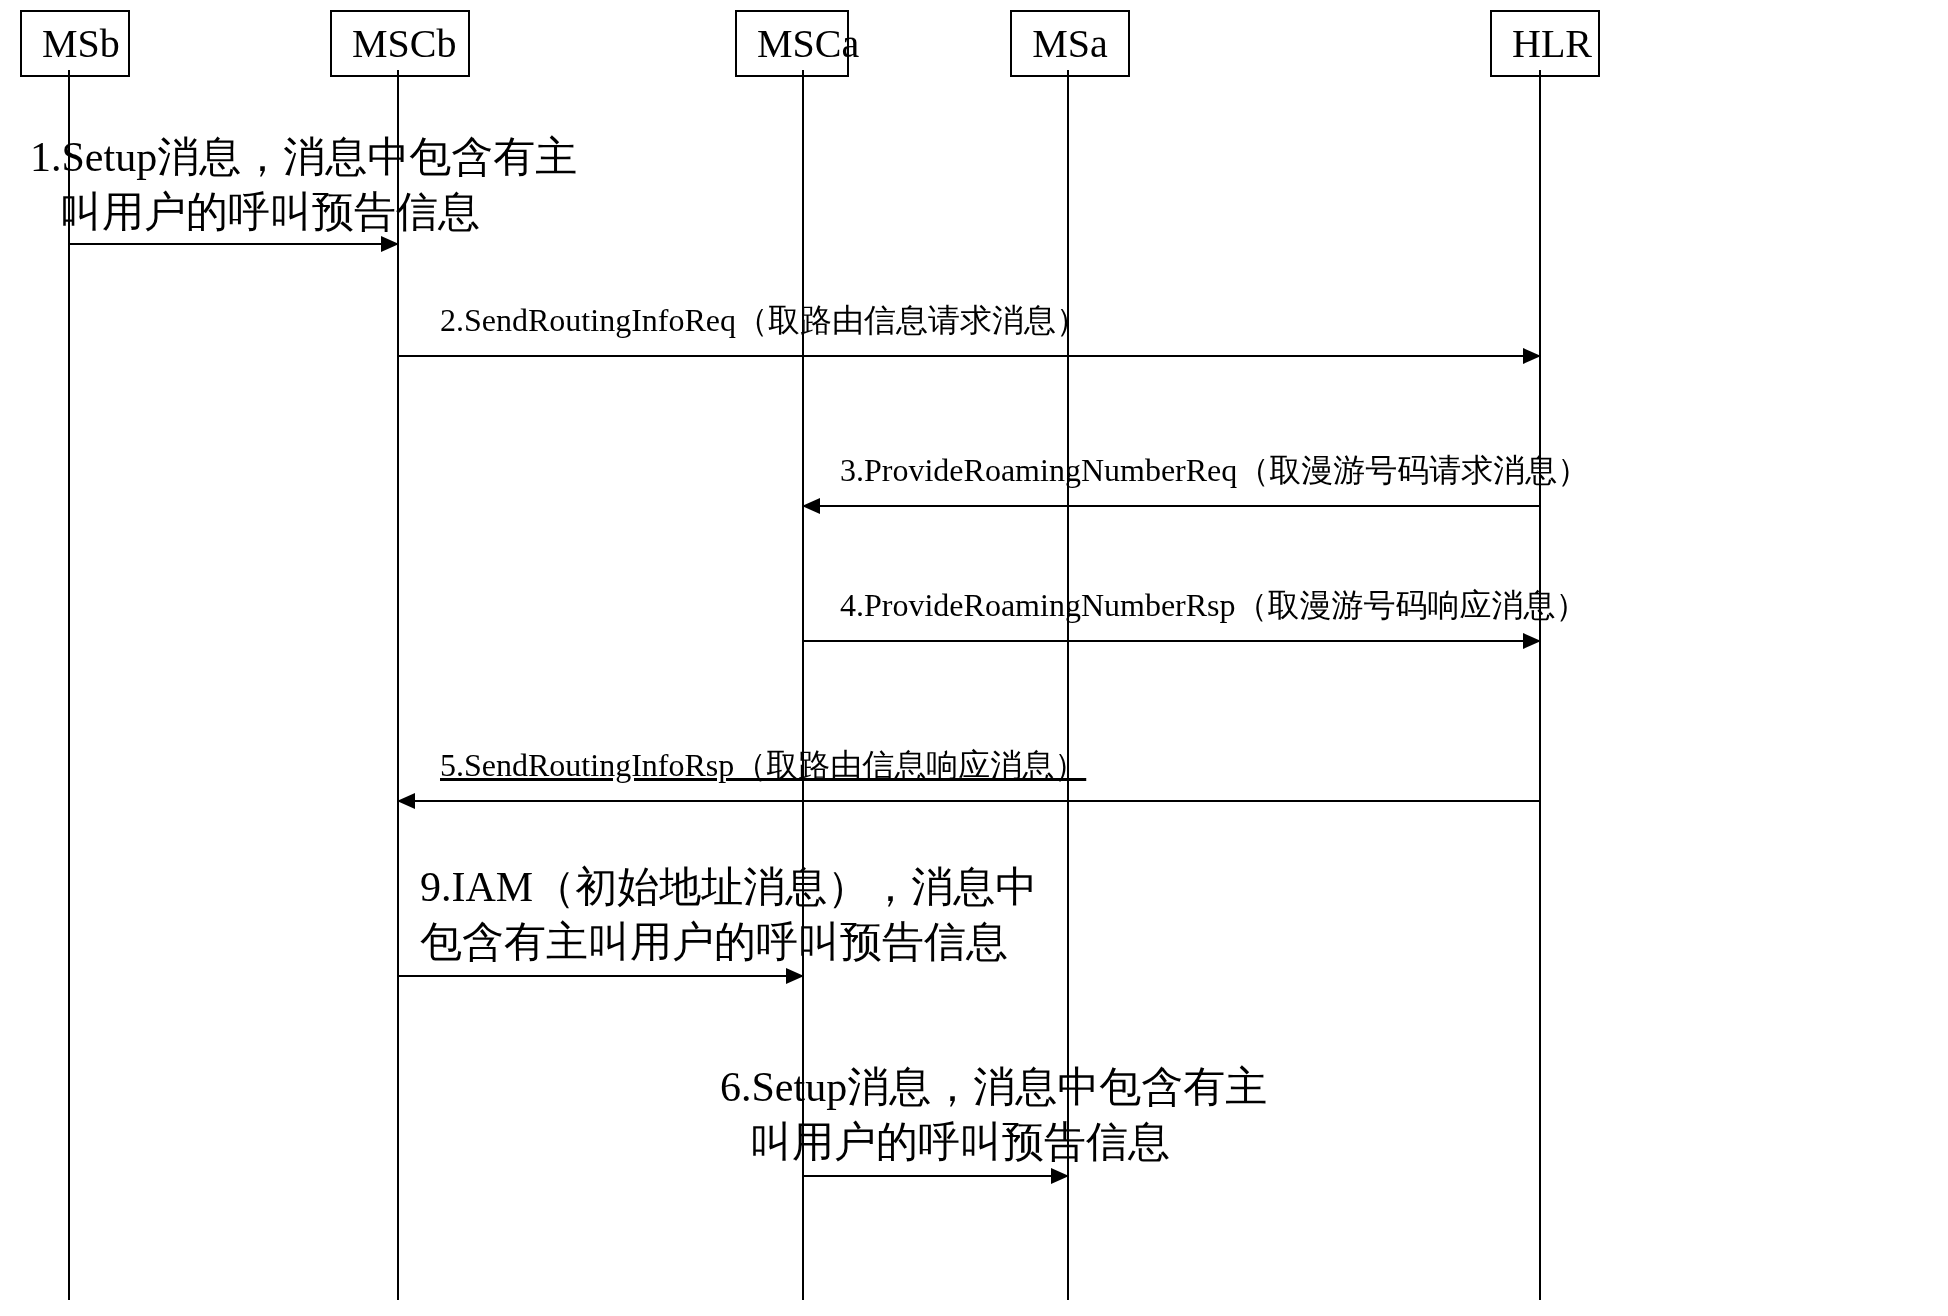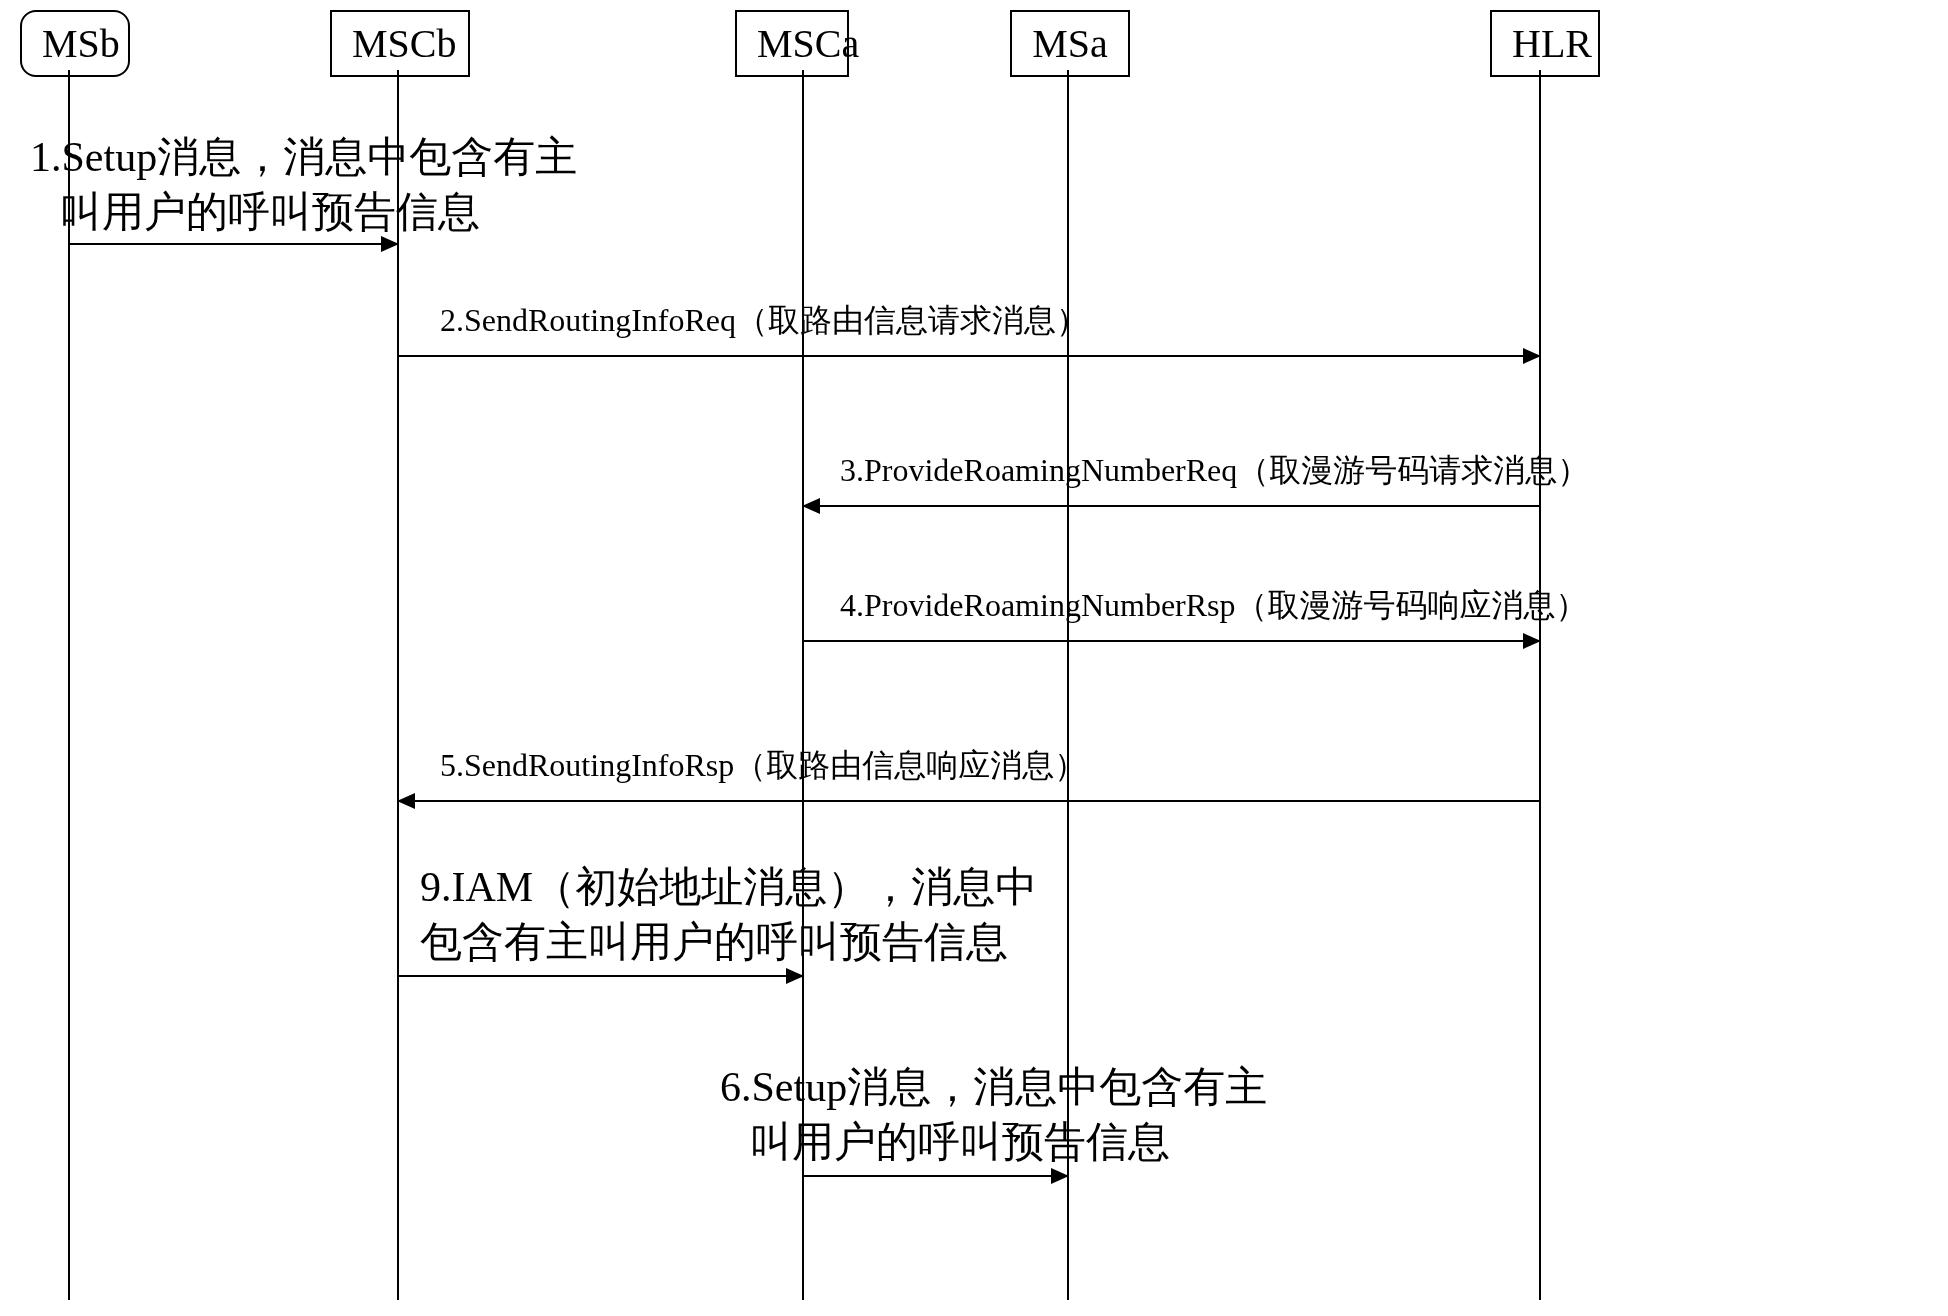--- a/index.html
+++ b/index.html
@@ -78,21 +78,21 @@
       position: absolute;
       font-size: 42px;
       line-height: 1.3;
     }
   </style>
 </head>
 <body>
 
 <div class="diagram">
 
-  <div class="participant-box" style="left: 20px; width: 110px; border-radius: 16px;">
+  <div class="participant-box" style="left: 20px; width: 110px;">
     <span>MSb</span>
   </div>
   <div class="participant-box" style="left: 330px; width: 140px;">
     <span>MSCb</span>
   </div>
   <div class="participant-box" style="left: 735px; width: 114px;">
     <span>MSCa</span>
   </div>
   <div class="participant-box" style="left: 1010px; width: 120px;">
     <span>MSa</span>
@@ -123,21 +123,21 @@
   <div class="message-label" style="left: 840px; top: 450px;">3.ProvideRoamingNumberReq（取漫游号码请求消息）</div>
   <div class="message-arrow" style="left: 804px; top: 505px; width: 736px;">
     <div class="arrowhead-left"></div>
   </div>
 
   <div class="message-label" style="left: 840px; top: 585px;">4.ProvideRoamingNumberRsp（取漫游号码响应消息）</div>
   <div class="message-arrow" style="left: 804px; top: 640px; width: 735px;">
     <div class="arrowhead-right"></div>
   </div>
 
-  <div class="message-label" style="left: 440px; top: 745px;">5.SendRoutingInfoRsp（取路由信息响应消息）</div>
+  <div class="message-label" style="left: 440px; top: 745px; text-decoration: underline;">5.SendRoutingInfoRsp（取路由信息响应消息）</div>
   <div class="message-arrow" style="left: 399px; top: 800px; width: 1141px;">
     <div class="arrowhead-left"></div>
   </div>
 
   <div class="message-label-multi" style="left: 420px; top: 860px;">
     <div>9.IAM（初始地址消息），消息中</div>
     <div>包含有主叫用户的呼叫预告信息</div>
   </div>
   <div class="message-arrow" style="left: 399px; top: 975px; width: 403px;">
     <div class="arrowhead-right"></div>

